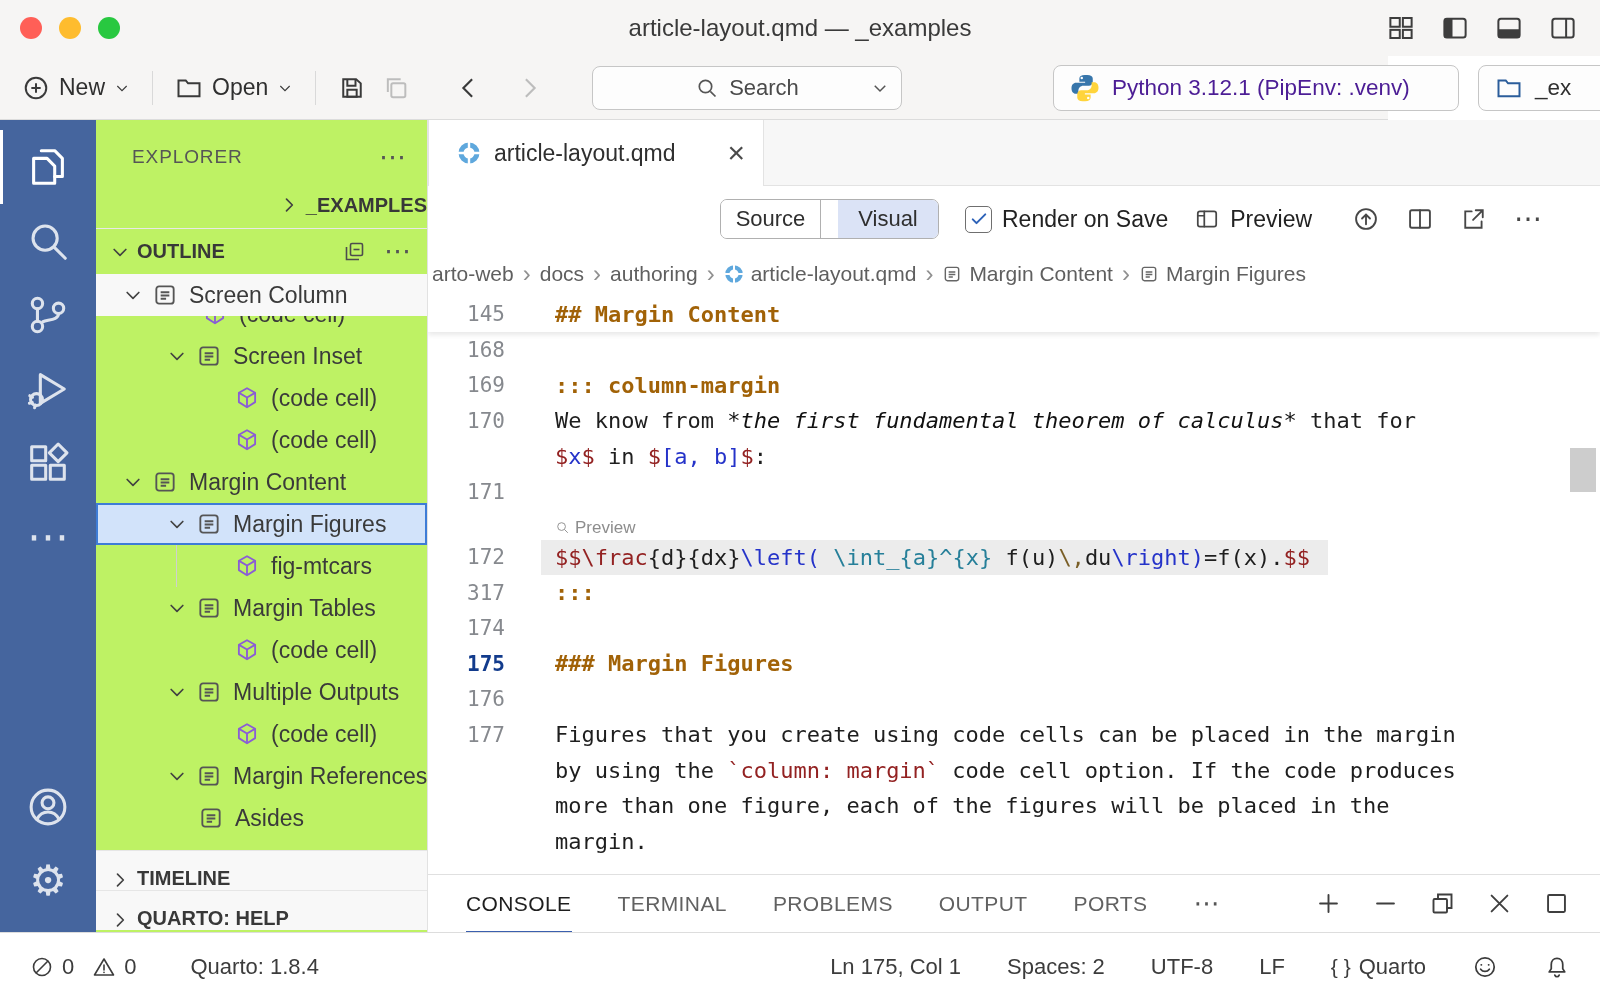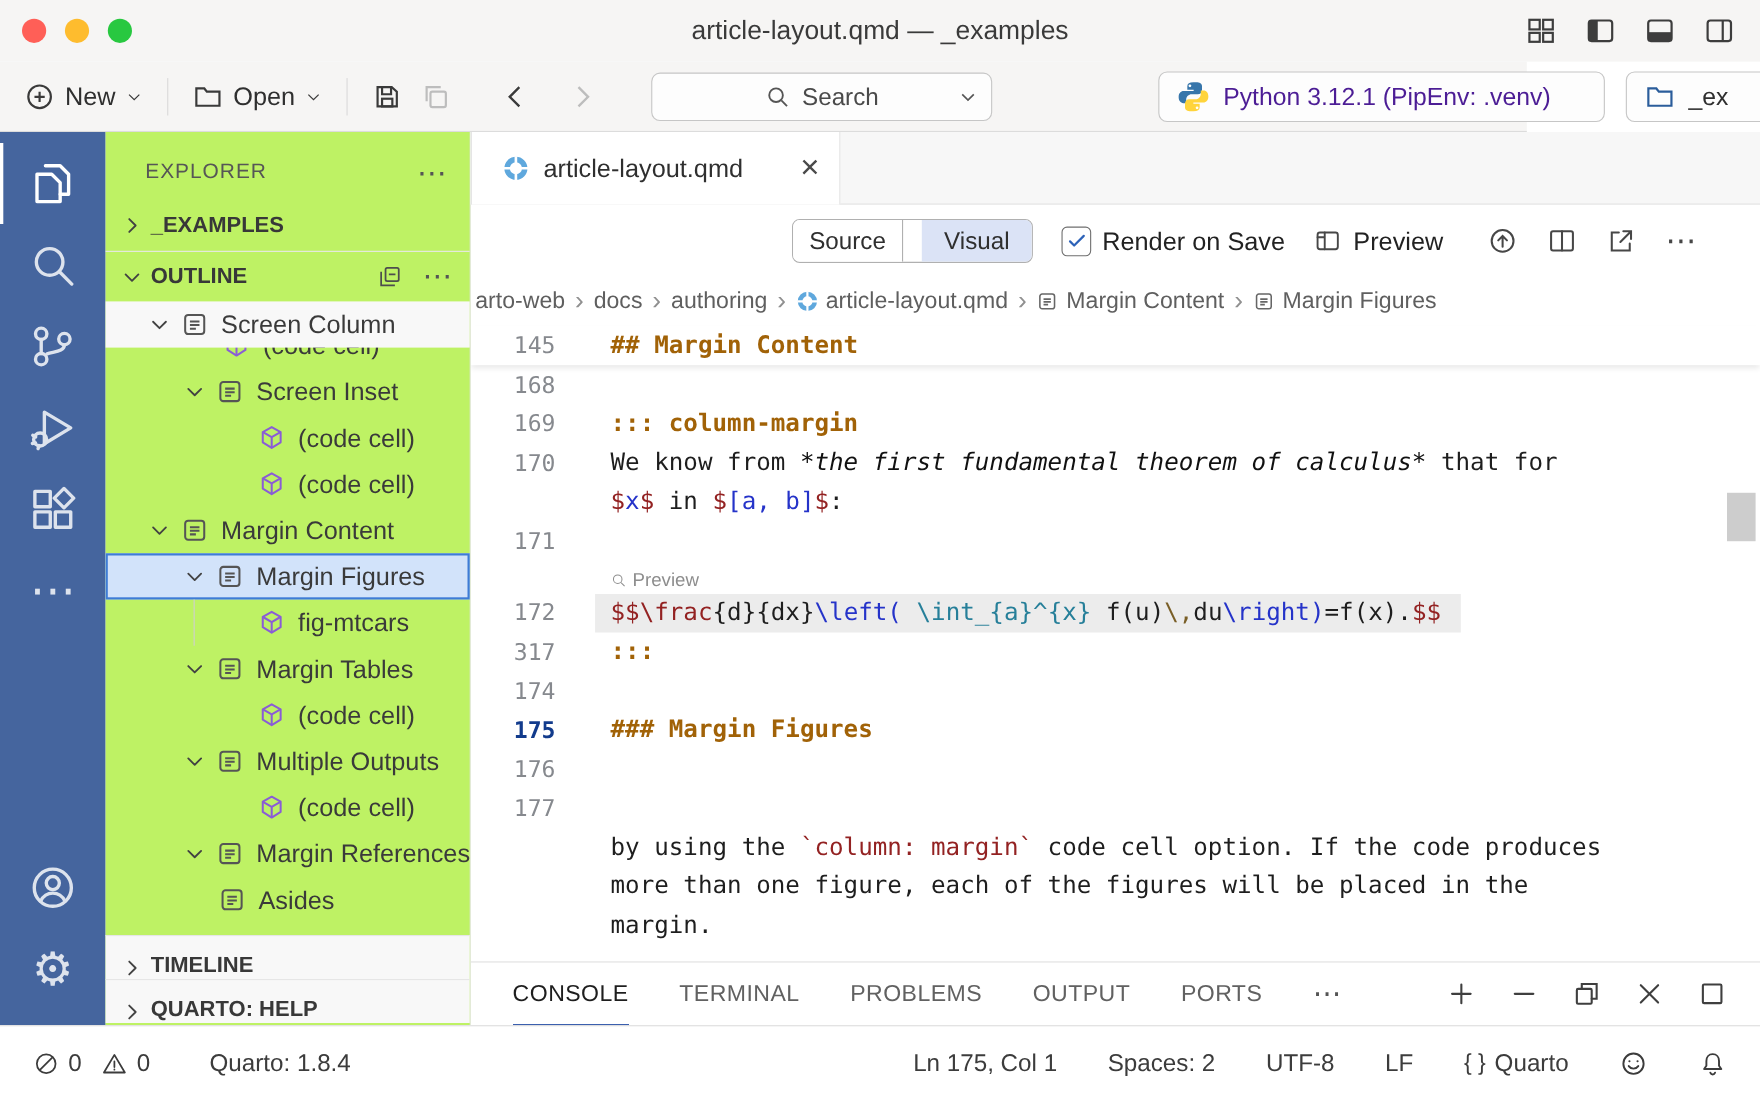--- a/index.html
+++ b/index.html
@@ -34,31 +34,31 @@
   .ab-icon { width:96px; height:74px; display:flex; align-items:center; justify-content:center; opacity:.82; }
   .ab-icon.active { opacity:1; box-shadow:inset 3px 0 0 #fff; }
   .ab-icon svg { stroke:#fff; fill:none; stroke-width:1.6; stroke-linejoin:round; stroke-linecap:round; }
   .ab-text { color:#fff; font-size:42px; line-height:1; }
   .ab-spacer { flex:1; }
 
   
   .sidebar { position:absolute; left:96px; top:120px; width:332px; height:812px; background:#bef264; border-right:1px solid #e2e2e2; }
   .explorer-header { height:62px; display:flex; align-items:center; padding:12px 20px 0 36px; font-size:19px; letter-spacing:.9px; color:#565656; }
   .header-more { margin-left:auto; font-size:27px; color:#555; line-height:1; }
-  .section-row { height:46px; display:flex; align-items:center; padding-left:14px; gap:7px; font-weight:bold; font-size:20px; color:#383838; }
+  .section-row { height:46px; display:flex; align-items:center; padding-left:14px; gap:7px; font-weight:bold; font-size:20px; color:#383838;justify-content:flex-end; }
   .section-row.bordered { border-top:1px solid #e8e8e8; }
   .outline-actions { margin-left:auto; display:flex; gap:18px; align-items:center; padding-right:16px; font-weight:normal; }
   .outline-actions svg { stroke:#4d4d4d; fill:none; stroke-width:1.6; }
   .chev svg { stroke:#424242; fill:none; stroke-width:2; stroke-linecap:round; stroke-linejoin:round; }
   .trow { height:42px; display:flex; align-items:center; font-size:23px; color:#3a3a3a; position:relative; }
   .twist { width:34px; flex:none; display:flex; justify-content:center; }
   .ticon { width:30px; flex:none; margin-right:9px; display:flex; justify-content:center; }
   .ticon svg { stroke-linejoin:round; }
   .tlabel { white-space:nowrap; }
-  .p24{padding-left:32px}.p64{padding-left:64px}.p100{padding-left:100px}.p104{padding-left:104px}.p136{padding-left:136px}
+  .p24{padding-left:20px}.p64{padding-left:64px}.p100{padding-left:100px}.p104{padding-left:104px}.p136{padding-left:136px}
   .sticky-row { position:relative; z-index:2; background:#f8f8f8; }
   .clipped { margin-top:-23px; }
   .selected { background:#d2e3fa; outline:2px solid #3e7cd6; outline-offset:-2px; }
   .guide { position:absolute; left:80px; top:0; height:42px; width:1px; background:#cfcfcf; }
   .bottom-row { position:absolute; left:0; right:0; height:40px; display:flex; align-items:flex-end; padding-left:14px; gap:7px; font-weight:bold; font-size:20px; color:#383838; border-top:1px solid #e6e6e6; background:#f8f8f8; }
   .timeline-row { top:730px; }
   .qhelp-row { top:770px; }
 
   
   .editor { position:absolute; left:428px; top:120px; width:1172px; height:812px; background:#fff; display:flex; flex-direction:column; }
@@ -676,20 +676,21 @@
     <div class="crow active">
         <span class="cnum">175</span>
         <span class="ccode"><span class="kw">### Margin Figures</span></span>
       </div>
     <div class="crow">
         <span class="cnum">176</span>
         <span class="ccode"></span>
       </div>
     <div class="crow">
         <span class="cnum">177</span>
+        <span class="ccode"><span class="tx">Figures that you create using code cells can be placed in the margin</span></span>
       </div>
     <div class="crow">
         <span class="cnum"></span>
         <span class="ccode"><span class="tx">by using the </span><span class="red">`column: margin`</span><span class="tx"> code cell option. If the code produces</span></span>
       </div>
     <div class="crow">
         <span class="cnum"></span>
         <span class="ccode"><span class="tx">more than one figure, each of the figures will be placed in the</span></span>
       </div>
     <div class="crow">

